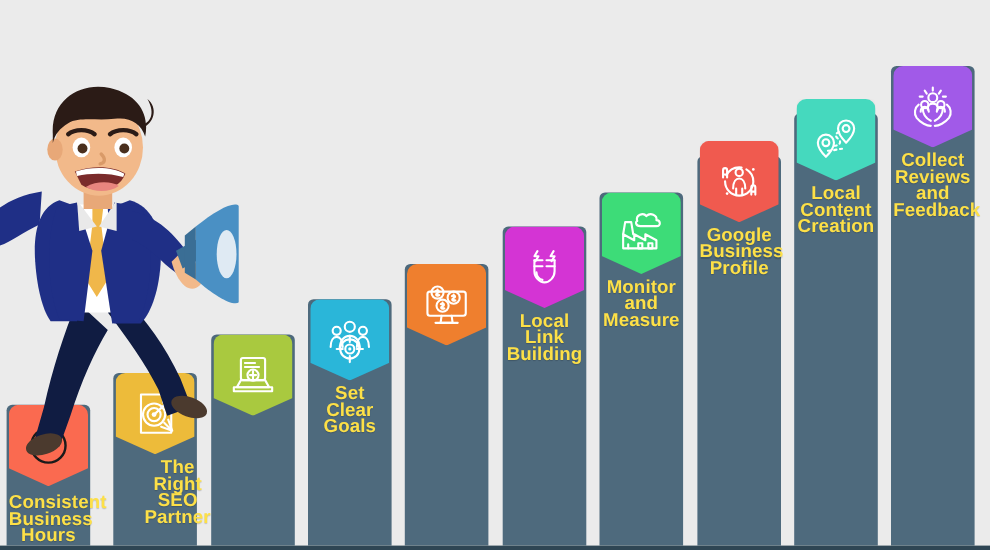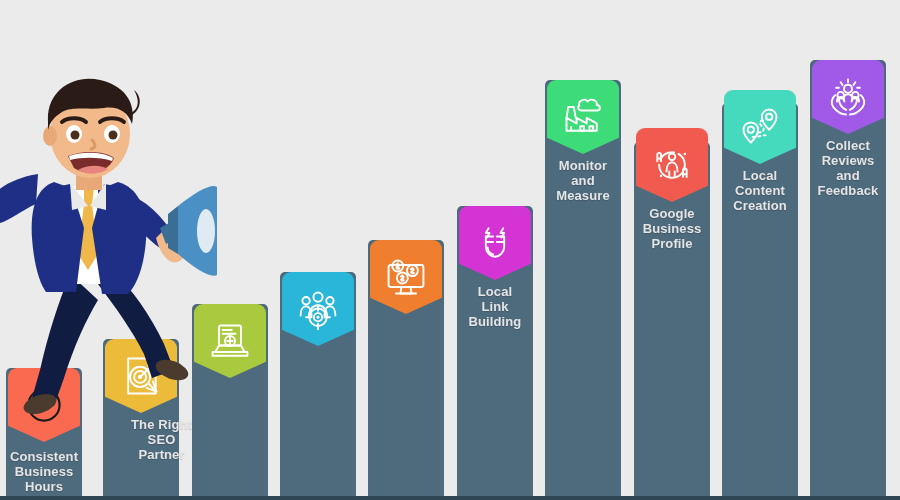--- a/index.html
+++ b/index.html
@@ -19,23 +19,23 @@
 
   
   .bar{
     position:absolute;bottom:4px;
     background:#4e6a7d;
     border-radius:5px 5px 0 0;
     box-sizing:border-box;
     display:flex;flex-direction:column;align-items:center;
   }
   .bar-label{
-    color:#e5e5e5;
+    color:#fde047;
     font-weight:bold;
-    font-size:13px;
+    font-size:17px;
     line-height:15px;
     text-align:center;
     letter-spacing:0.1px;
     width:100%;
     padding:0 2px;
     box-sizing:border-box;
     margin-top:6px;
     text-shadow:0 1px 1px rgba(0,0,0,.18);
   }
 
@@ -112,20 +112,24 @@
       <circle cx="37" cy="15" r="4" stroke="#fff" stroke-width="2.1" fill="none" stroke-linecap="round" stroke-linejoin="round"></circle>
       <path d="M5 31 C5 24 8 21 11 21 C14 21 17 24 17 31" stroke="#fff" stroke-width="2.1" fill="none" stroke-linecap="round" stroke-linejoin="round"></path>
       <path d="M31 31 C31 24 34 21 37 21 C40 21 43 24 43 31" stroke="#fff" stroke-width="2.1" fill="none" stroke-linecap="round" stroke-linejoin="round"></path>
       <path d="M14 33 C14 25 18 20 24 20 C30 20 34 25 34 33" stroke="#fff" stroke-width="2.1" fill="none" stroke-linecap="round" stroke-linejoin="round"></path>
       <circle cx="24" cy="33" r="9.5" stroke="#fff" stroke-width="2.1" fill="none" stroke-linecap="round" stroke-linejoin="round"></circle>
       <circle cx="24" cy="33" r="4.5" stroke="#fff" stroke-width="2.1" fill="none" stroke-linecap="round" stroke-linejoin="round"></circle>
       <circle cx="24" cy="33" r="1.6" fill="#fff" stroke="none"></circle>
       <path d="M24 20 V26 M24 40 V46 M11 33 H17 M31 33 H37" stroke="#fff" stroke-width="2.1" fill="none" stroke-linecap="round" stroke-linejoin="round"></path>
     </svg>
         </div>
+        <div class="bar-label" style="margin-top: 78px;">
+          <div>Set Clear</div>
+          <div>Goals</div>
+        </div>
       </div>
       <div class="bar" style="left: 368px; width: 76px; height: 256px; background: rgb(78, 106, 125);">
         <div class="badge" style="background: rgb(239, 127, 46); width: 72px; height: 74px; top: 0px;">
           <svg width="44" height="44" viewBox="0 0 48 48">
       <rect x="5" y="11" width="38" height="24" rx="2.5" stroke="#fff" stroke-width="2.1" fill="none" stroke-linecap="round" stroke-linejoin="round"></rect>
       <path d="M19 35 L18 42 H30 L29 35" stroke="#fff" stroke-width="2.1" fill="none" stroke-linecap="round" stroke-linejoin="round"></path>
       <path d="M13 42 H35" stroke="#fff" stroke-width="2.1" fill="none" stroke-linecap="round" stroke-linejoin="round"></path>
       <circle cx="15" cy="12" r="6" stroke="#fff" stroke-width="2.1" fill="none" stroke-linecap="round" stroke-linejoin="round"></circle>
       <path d="M15 9 V15 M13.3 10.4 C14.6 9.4 16.4 9.9 16.4 11.2 C16.4 12.6 13.6 12.4 13.6 13.8 C13.6 15 15.4 15.5 16.7 14.6" stroke="#fff" stroke-width="2.1" fill="none" stroke-linecap="round" stroke-linejoin="round"></path>
       <circle cx="31" cy="17" r="6" stroke="#fff" stroke-width="2.1" fill="none" stroke-linecap="round" stroke-linejoin="round"></circle>
@@ -145,21 +149,21 @@
       <path d="M17 8 L14 13 H18 L15 18" stroke="#fff" stroke-width="2.1" fill="none" stroke-linecap="round" stroke-linejoin="round"></path>
       <path d="M33 8 L30 13 H34 L31 18" stroke="#fff" stroke-width="2.1" fill="none" stroke-linecap="round" stroke-linejoin="round"></path>
     </svg>
         </div>
         <div class="bar-label" style="margin-top: 78px;">
           <div>Local</div>
           <div>Link</div>
           <div>Building</div>
         </div>
       </div>
-      <div class="bar" style="left: 545px; width: 76px; height: 416px; background: rgb(78, 106, 125);">
+      <div class="bar" style="left: 545px; width: 76px; height: 321px; background: rgb(78, 106, 125);">
         <div class="badge" style="background: rgb(61, 220, 120); width: 72px; height: 74px; top: 0px;">
           <svg width="44" height="44" viewBox="0 0 48 48">
       <path d="M6 39 V25 L17 31 V25 L28 31 V25 L39 31 V39 Z" stroke="#fff" stroke-width="2.1" fill="none" stroke-linecap="round" stroke-linejoin="round"></path>
       <path d="M6 25 L8 13 H14 L16 25" stroke="#fff" stroke-width="2.1" fill="none" stroke-linecap="round" stroke-linejoin="round"></path>
       <path d="M11 35 V39 M21 34 H25 V39 H21 Z M31 34 H35 V39 H31 Z" stroke="#fff" stroke-width="2.1" fill="none" stroke-linecap="round" stroke-linejoin="round"></path>
       <path d="M20 12 C18 6 26 3 29 7 C33 3 40 6 39 11 C43 11 44 17 39 17 H23 C18 17 18 12 20 12 Z" stroke="#fff" stroke-width="2.1" fill="none" stroke-linecap="round" stroke-linejoin="round"></path>
     </svg>
         </div>
         <div class="bar-label" style="margin-top: 78px;">
           <div>Monitor</div>

